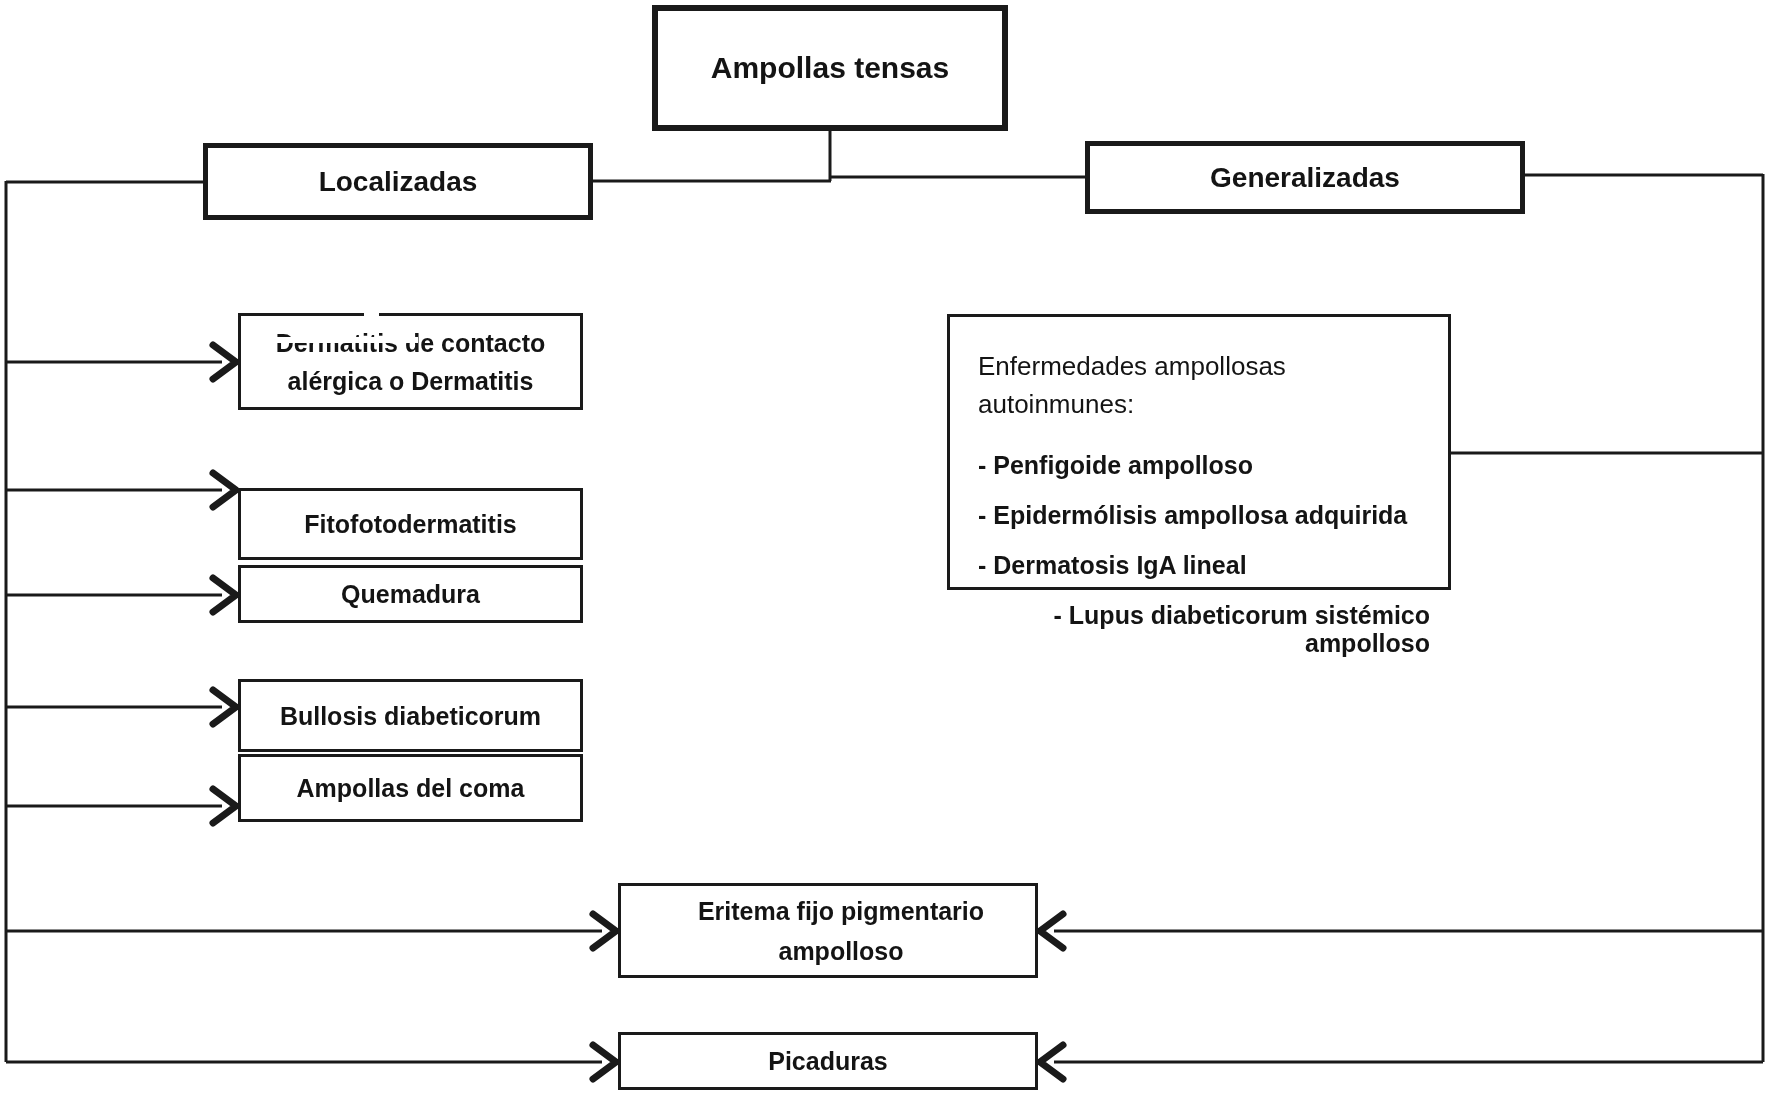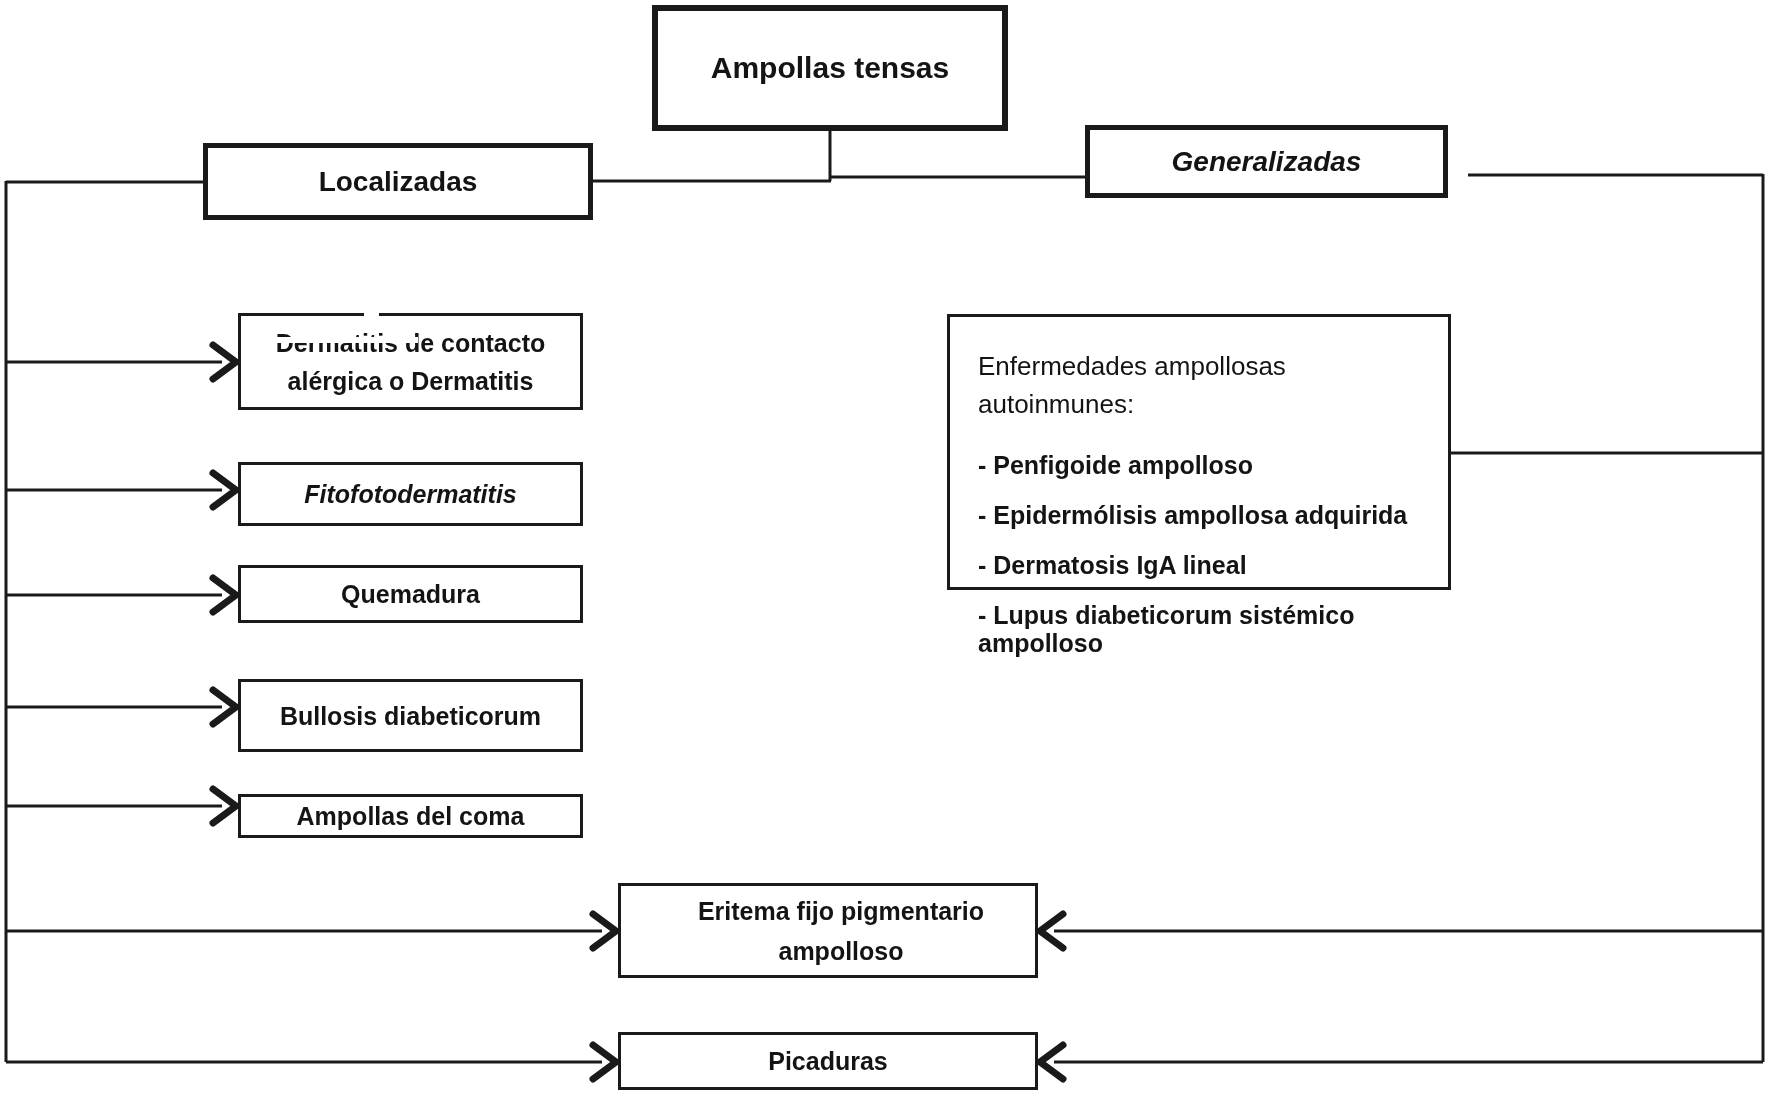--- a/index.html
+++ b/index.html
@@ -30,21 +30,21 @@
     line-height:38px;
   }
   .node.thick{border-width:5px;font-size:28px;}
   .node.root{border-width:6px;font-size:30px;}
   .node.listbox{
     align-items:flex-start;justify-content:flex-start;
     text-align:left;font-weight:bold;
     padding:30px 18px 18px 28px;
   }
   .node.listbox .list-title{font-weight:400;font-size:26px;margin:0 0 6px 0;}
-  .node.listbox .list-item{font-size:25px;margin-top:22px;line-height:28px;}
+  .node.listbox .list-item{font-size:25px;margin-top:22px;line-height:28px;text-align:right;}
   .node.leftalign{
     align-items:center;text-align:left;
     padding-left:26px;line-height:40px;
   }
   .artifact{position:absolute;background:var(--background);}
 </style>
 </head>
 <body>
 
 <div id="canvas">
@@ -86,38 +86,38 @@
     </g>
   </svg>
 
   <div class="node root" style="left:652px;top:5px;width:356px;height:126px;">
     <span>Ampollas tensas</span>
   </div>
 
   <div class="node thick" style="left:203px;top:143px;width:390px;height:77px;">
     <span>Localizadas</span>
   </div>
-  <div class="node thick" style="left:1085px;top:125px;width:363px;height:73px;font-style:italic;">
+  <div class="node thick" style="left:1085px;top:141px;width:440px;height:73px;">
     <span>Generalizadas</span>
   </div>
 
   <div class="node" style="left:238px;top:313px;width:345px;height:97px;">
     <span>Dermatitis de contacto</span>
     <span>alérgica o Dermatitis</span>
   </div>
-  <div class="node" style="left:238px;top:462px;width:345px;height:64px;font-style:italic;">
+  <div class="node" style="left:238px;top:488px;width:345px;height:72px;">
     <span>Fitofotodermatitis</span>
   </div>
   <div class="node" style="left:238px;top:565px;width:345px;height:58px;">
     <span>Quemadura</span>
   </div>
   <div class="node" style="left:238px;top:679px;width:345px;height:73px;">
     <span>Bullosis diabeticorum</span>
   </div>
-  <div class="node" style="left:238px;top:794px;width:345px;height:44px;">
+  <div class="node" style="left:238px;top:754px;width:345px;height:68px;">
     <span>Ampollas del coma</span>
   </div>
 
   <div class="node listbox" style="left:947px;top:314px;width:504px;height:276px;">
     <div class="list-title">Enfermedades ampollosas autoinmunes:</div>
     <div class="list-item">- Penfigoide ampolloso</div>
     <div class="list-item">- Epidermólisis ampollosa adquirida</div>
     <div class="list-item">- Dermatosis IgA lineal</div>
     <div class="list-item">- Lupus diabeticorum sistémico ampolloso</div>
   </div>

